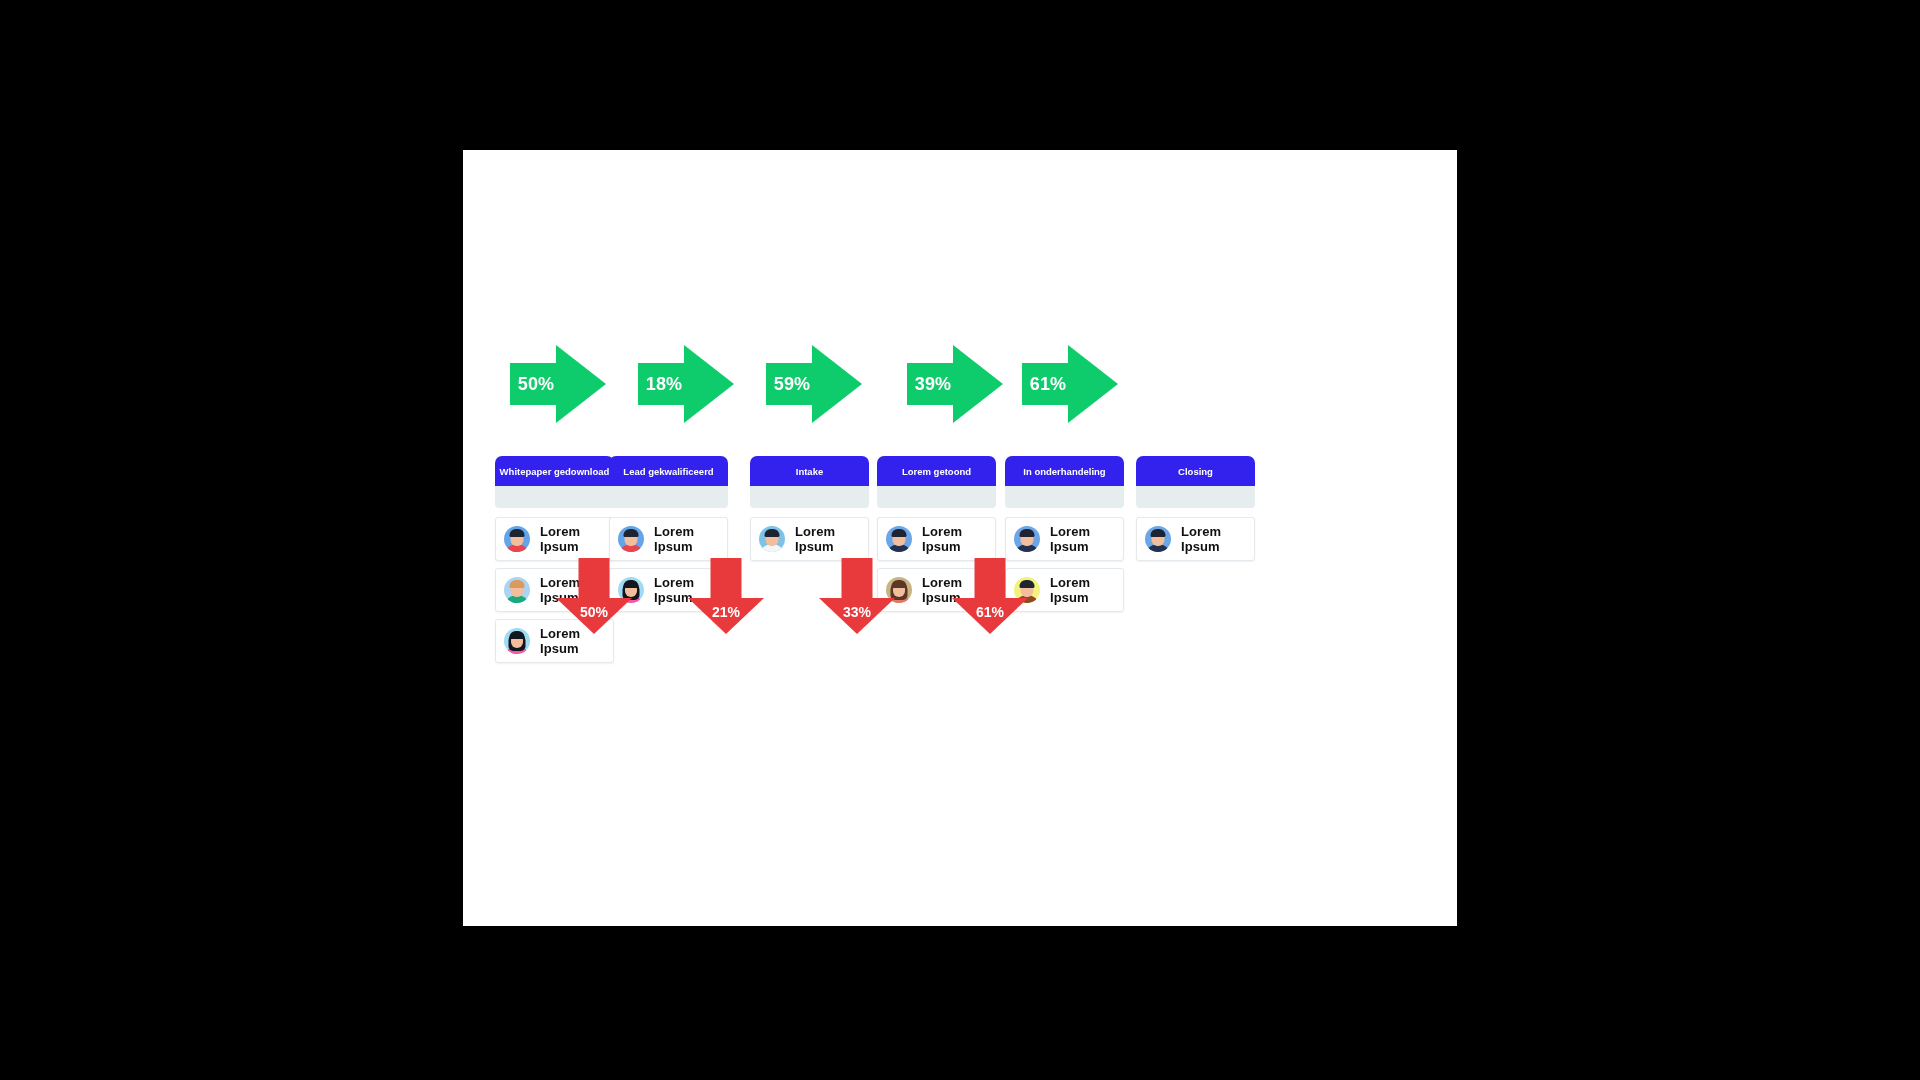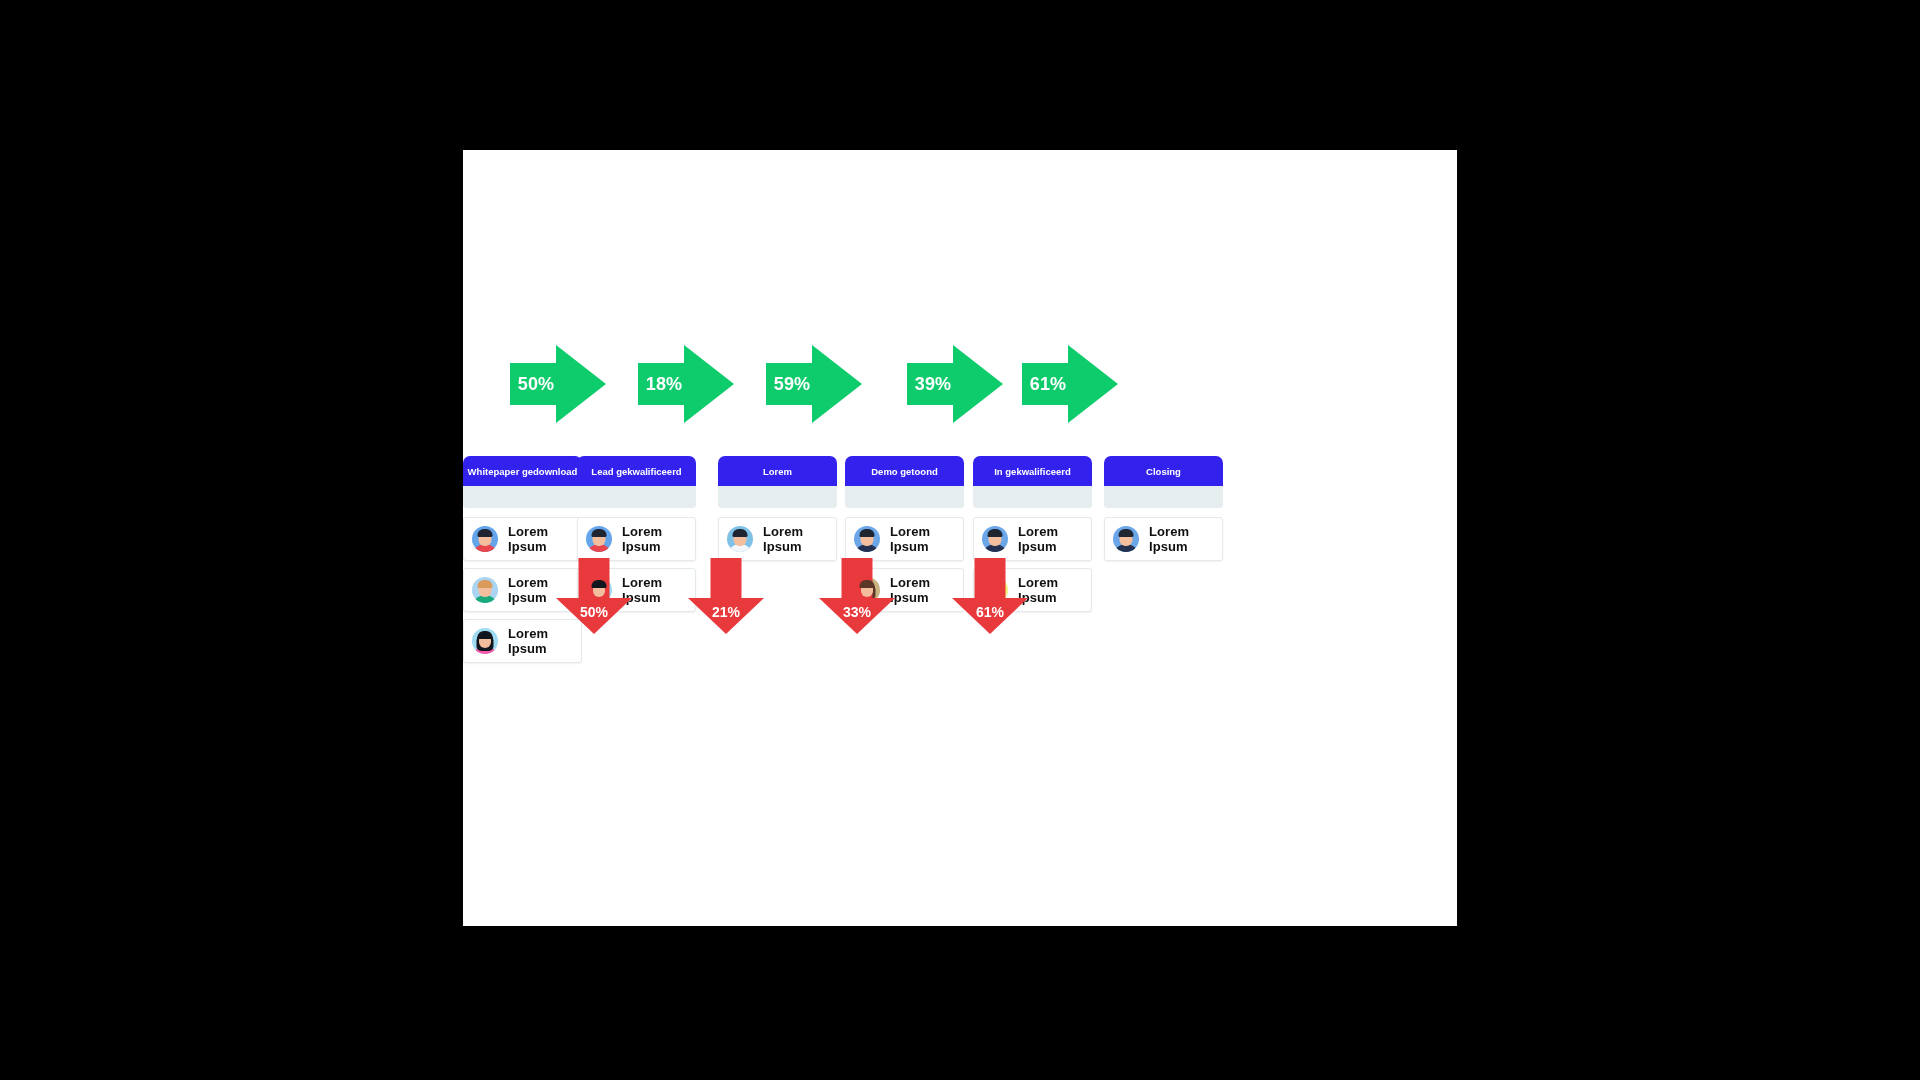--- a/index.html
+++ b/index.html
@@ -16,21 +16,21 @@
   .garrow .shaft{position:absolute;left:0;top:18px;width:56px;height:42px;background:#0ECB6B;}
   .garrow .head{position:absolute;left:46px;top:0;width:0;height:0;
         border-top:39px solid transparent;border-bottom:39px solid transparent;
         border-left:50px solid #0ECB6B;}
   .garrow .lbl{position:absolute;left:0;top:18px;width:52px;height:42px;
         display:flex;align-items:center;justify-content:center;
         color:#ffffff;font-size:18px;font-weight:bold;letter-spacing:.2px;}
 
   
   .board{position:absolute;left:0;top:306px;width:994px;}
-  .col{position:absolute;top:0;width:145px;}
+  .col{position:absolute;top:0;width:145px;margin-left:32px;}
   .col-head{height:30px;background:#3322EE;border-radius:7px 7px 0 0;
         display:flex;align-items:center;justify-content:center;}
   .col-head span{color:#fff;font-size:9.5px;font-weight:bold;white-space:nowrap;}
   .col-band{height:22px;background:#E6EDEE;border-radius:0 0 4px 4px;}
   .cards{margin-top:9px;}
   .card{height:44px;background:#ffffff;border:1px solid #E3E9EC;border-radius:3px;
         box-shadow:0 1px 2px rgba(0,0,0,.06);display:flex;align-items:center;
         padding:0 8px;margin-bottom:7px;box-sizing:border-box;}
   .card-label{font-size:13px;font-weight:bold;color:#101010;margin-left:10px;
         letter-spacing:.1px;}
@@ -161,39 +161,39 @@
                 <div class="hairlong" style="background:#12161E"></div>
                 <div class="faceover"></div>
                 <div class="hair" style="background:#12161E;z-index:3"></div>
               </div>
               <span class="card-label">Lorem Ipsum</span>
             </div>
           </div>
         </div>
         <div class="col" style="left: 255px; width: 119px;">
           <div class="col-head">
-            <span>Lorem</span>
+            <span>Intake</span>
           </div>
           <div class="col-band"></div>
           <div class="cards">
             <div class="card">
               <div class="av">
                 <div class="bg" style="background:#7FC2E8"></div>
                 <div class="body" style="background:#F4F7F9"></div>
                 <div class="neck"></div>
                 <div class="face"></div>
                 <div class="hair" style="background:#1E2430"></div>
               </div>
               <span class="card-label">Lorem Ipsum</span>
             </div>
           </div>
         </div>
         <div class="col" style="left: 382px; width: 119px;">
           <div class="col-head">
-            <span>Demo getoond</span>
+            <span>Lorem getoond</span>
           </div>
           <div class="col-band"></div>
           <div class="cards">
             <div class="card">
               <div class="av">
                 <div class="bg" style="background:#6AA6E8"></div>
                 <div class="body" style="background:#22314F"></div>
                 <div class="neck"></div>
                 <div class="face"></div>
                 <div class="hair" style="background:#1E2430"></div>
@@ -208,21 +208,21 @@
                 <div class="hairlong" style="background:#5A3726"></div>
                 <div class="faceover"></div>
                 <div class="hair" style="background:#5A3726;z-index:3"></div>
               </div>
               <span class="card-label">Lorem Ipsum</span>
             </div>
           </div>
         </div>
         <div class="col" style="left: 510px; width: 119px;">
           <div class="col-head">
-            <span>In gekwalificeerd</span>
+            <span>In onderhandeling</span>
           </div>
           <div class="col-band"></div>
           <div class="cards">
             <div class="card">
               <div class="av">
                 <div class="bg" style="background:#6AA6E8"></div>
                 <div class="body" style="background:#22314F"></div>
                 <div class="neck"></div>
                 <div class="face"></div>
                 <div class="hair" style="background:#1E2430"></div>

